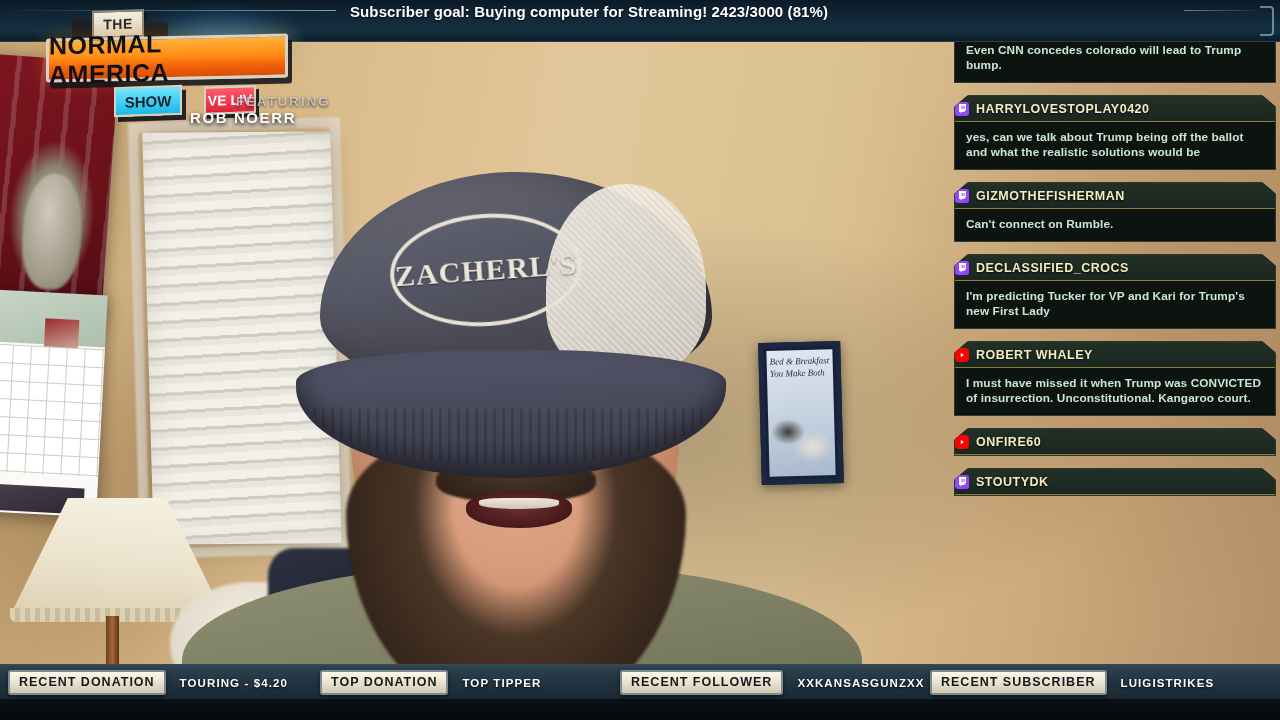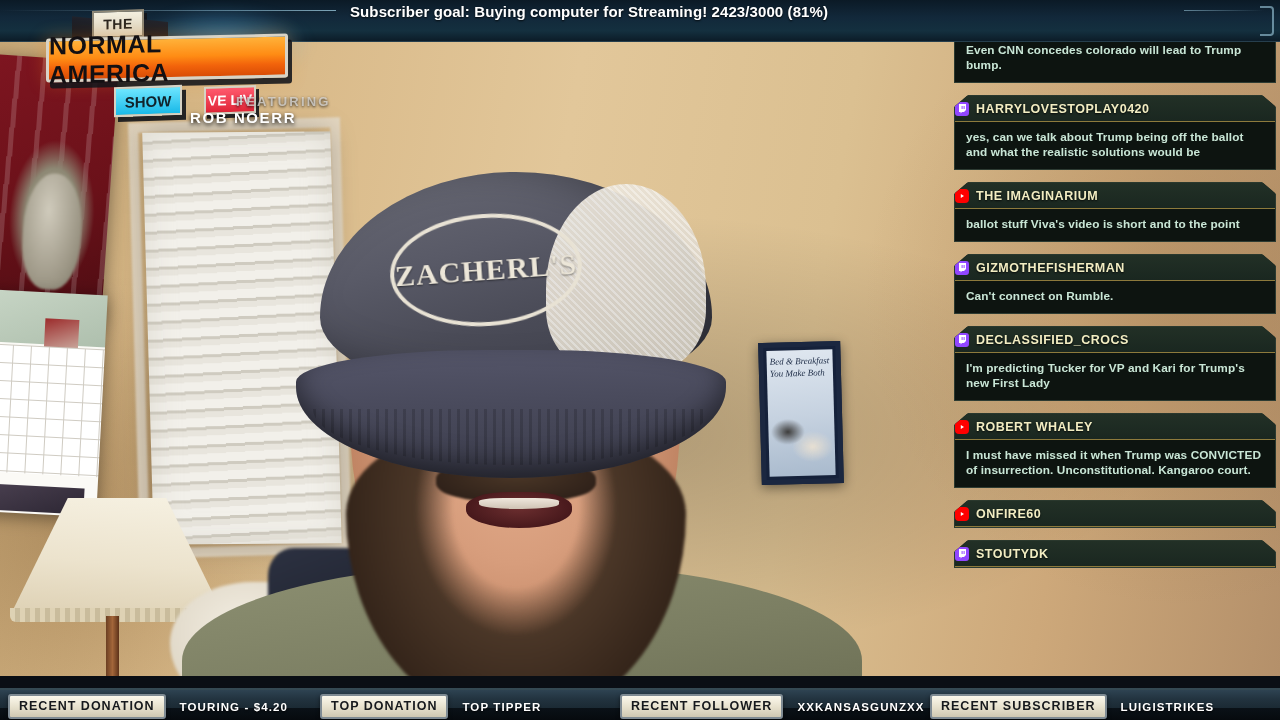--- a/index.html
+++ b/index.html
@@ -424,21 +424,21 @@
     padding: 8px 11px 9px 11px;
     background:#0d1410;
     font-size:11.8px; line-height:15px;
     font-weight:bold;
     color:#c9e6d6;
     letter-spacing: 0.1px;
   }
 
   
   .ticker {
-    position:absolute; left:0; bottom:0; width:1280px; height:32px;
+    position:absolute; left:0; bottom:0; width:1280px; height:56px;
     background: linear-gradient(180deg, #2e4352 0%, #22333f 30%, #1b2a34 60%, #0a1117 61%, #060a0e 100%);
     border-top: 2px solid rgba(140,190,210,0.35);
     z-index: 50;
     display:flex; align-items:flex-start;
   }
   .ticker-row {
     position:absolute; left:0; top:0; width:100%; height:33px;
     display:flex; align-items:center;
   }
   .tick-item { display:flex; align-items:center; position:absolute; top:4px; }
@@ -557,31 +557,20 @@
               <rect x="3.6" y="2" width="1" height="3" fill="#9146ff"></rect>
               <rect x="5.6" y="2" width="1" height="3" fill="#9146ff"></rect>
             </svg>
           </span>
           <span class="chat-user">HARRYLOVESTOPLAY0420</span>
         </div>
         <div class="chat-body">yes, can we talk about Trump being off the ballot and what the realistic solutions would be</div>
       </div>
       <div class="chat-card">
         <div class="chat-head">
-          <span class="plat-icon plat-youtube">
-            <svg width="10" height="8" viewBox="0 0 10 8">
-              <polygon points="3.8,2 7,4 3.8,6" fill="#ffffff"></polygon>
-            </svg>
-          </span>
-          <span class="chat-user">THE IMAGINARIUM</span>
-        </div>
-        <div class="chat-body">ballot stuff Viva's video is short and to the point</div>
-      </div>
-      <div class="chat-card">
-        <div class="chat-head">
           <span class="plat-icon plat-twitch">
             <svg width="9" height="10" viewBox="0 0 9 10">
               <path d="M1 0h7v6L6 8H4L2.6 9.4V8H1z" fill="#ffffff"></path>
               <rect x="3.6" y="2" width="1" height="3" fill="#9146ff"></rect>
               <rect x="5.6" y="2" width="1" height="3" fill="#9146ff"></rect>
             </svg>
           </span>
           <span class="chat-user">GIZMOTHEFISHERMAN</span>
         </div>
         <div class="chat-body">Can't connect on Rumble.</div>

